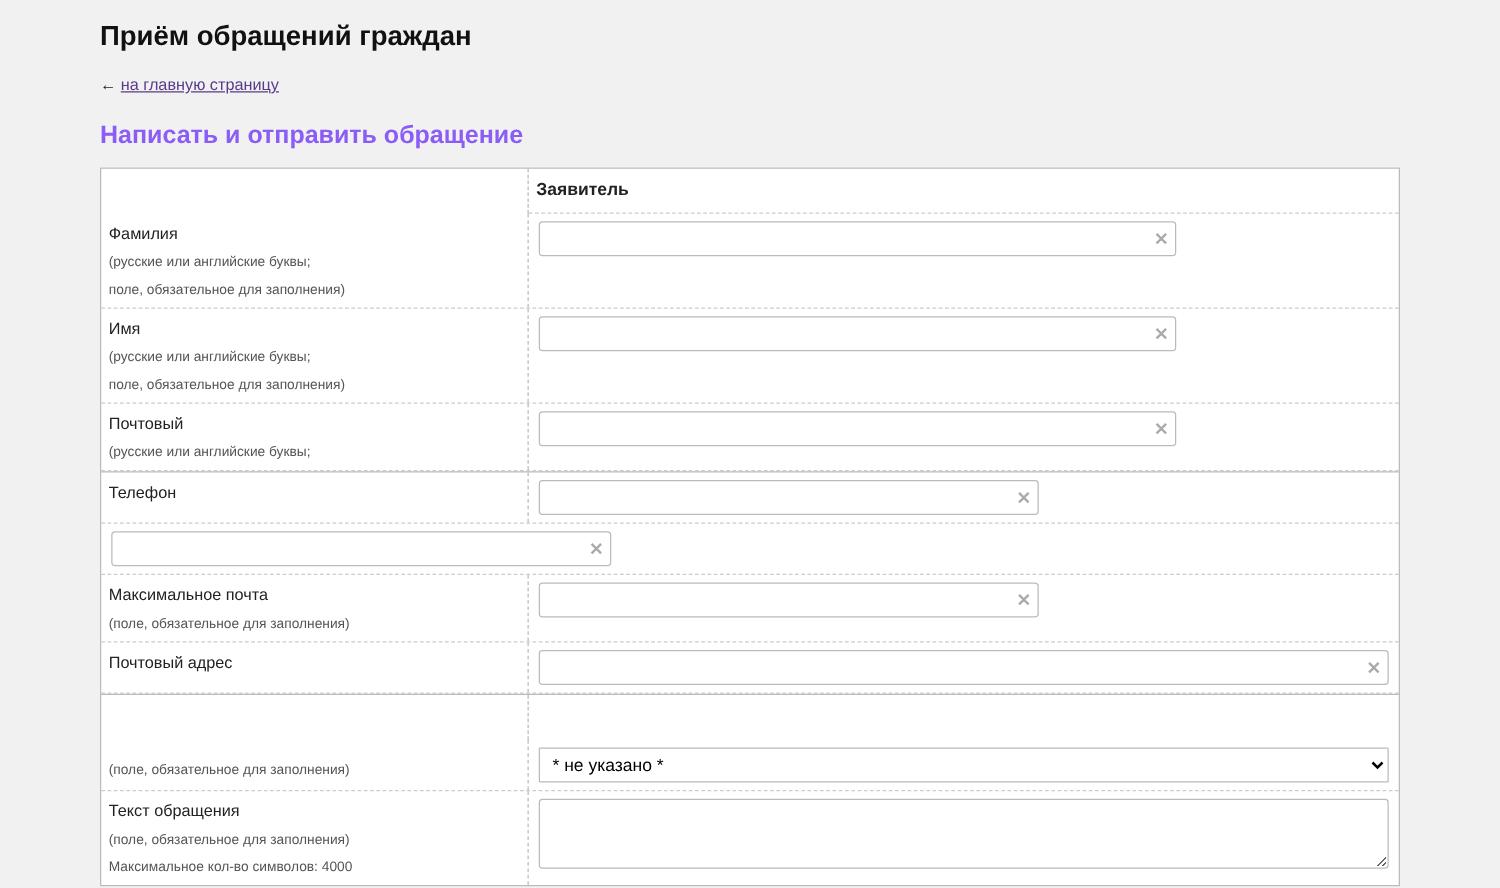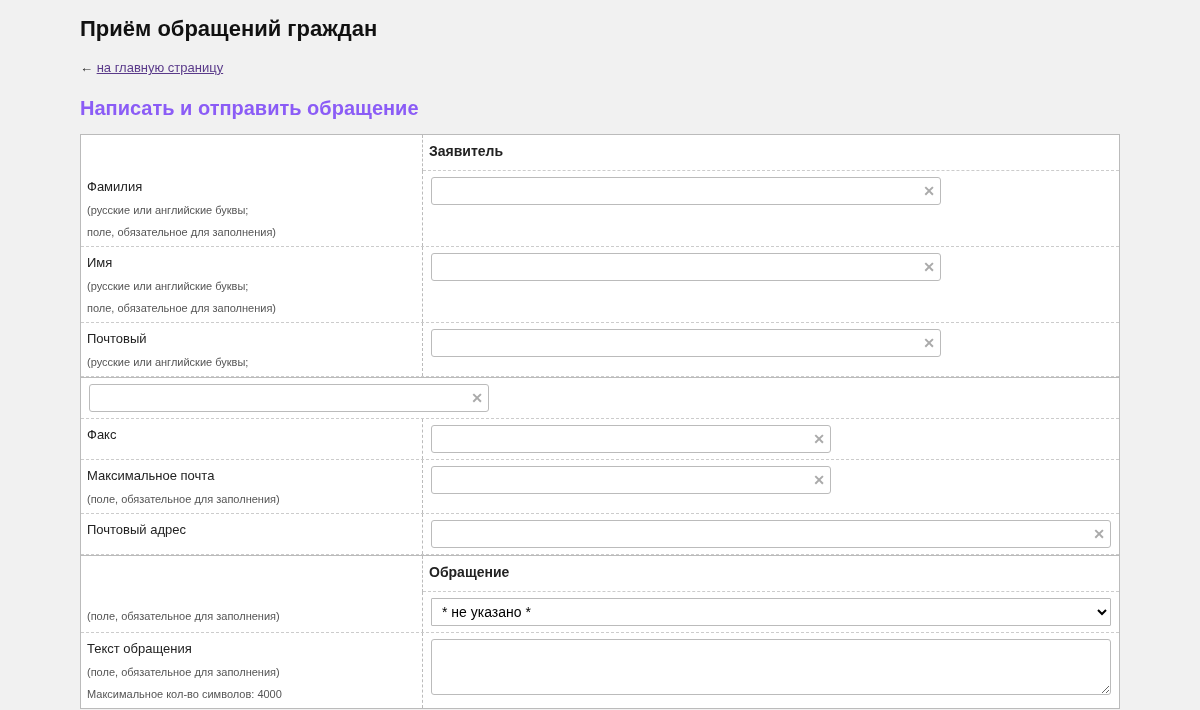--- a/index.html
+++ b/index.html
@@ -185,32 +185,32 @@
           <input type="text" value="" style="">
           <span class="clear-x">✕</span>
         </div>
       </div>
     </div>
 
     <div class="section-sep"></div>
 
 
     <div class="row">
+      <div class="label-col">
+        <span>Телефон</span>
+      </div>
       <div class="input-col">
         <div class="inp-wrap narrow">
           <input type="text" value="" style="">
           <span class="clear-x">✕</span>
         </div>
       </div>
     </div>
 
     <div class="row">
-      <div class="label-col">
-        <span>Факс</span>
-      </div>
       <div class="input-col">
         <div class="inp-wrap narrow">
           <input type="text" value="" style="">
           <span class="clear-x">✕</span>
         </div>
       </div>
     </div>
 
     <div class="row">
       <div class="label-col">
@@ -234,21 +234,20 @@
           <input type="text" value="" style="">
           <span class="clear-x">✕</span>
         </div>
       </div>
     </div>
 
     <div class="section-sep"></div>
 
     <div class="header-row">
       <div class="label-col"></div>
-      <div class="header-cell">Обращение</div>
     </div>
 
     <div class="row">
       <div class="label-col">
         <span class="hint">(поле, обязательное для заполнения)</span>
       </div>
       <div class="input-col">
         <select>
           <option>* не указано *</option>
         </select>

